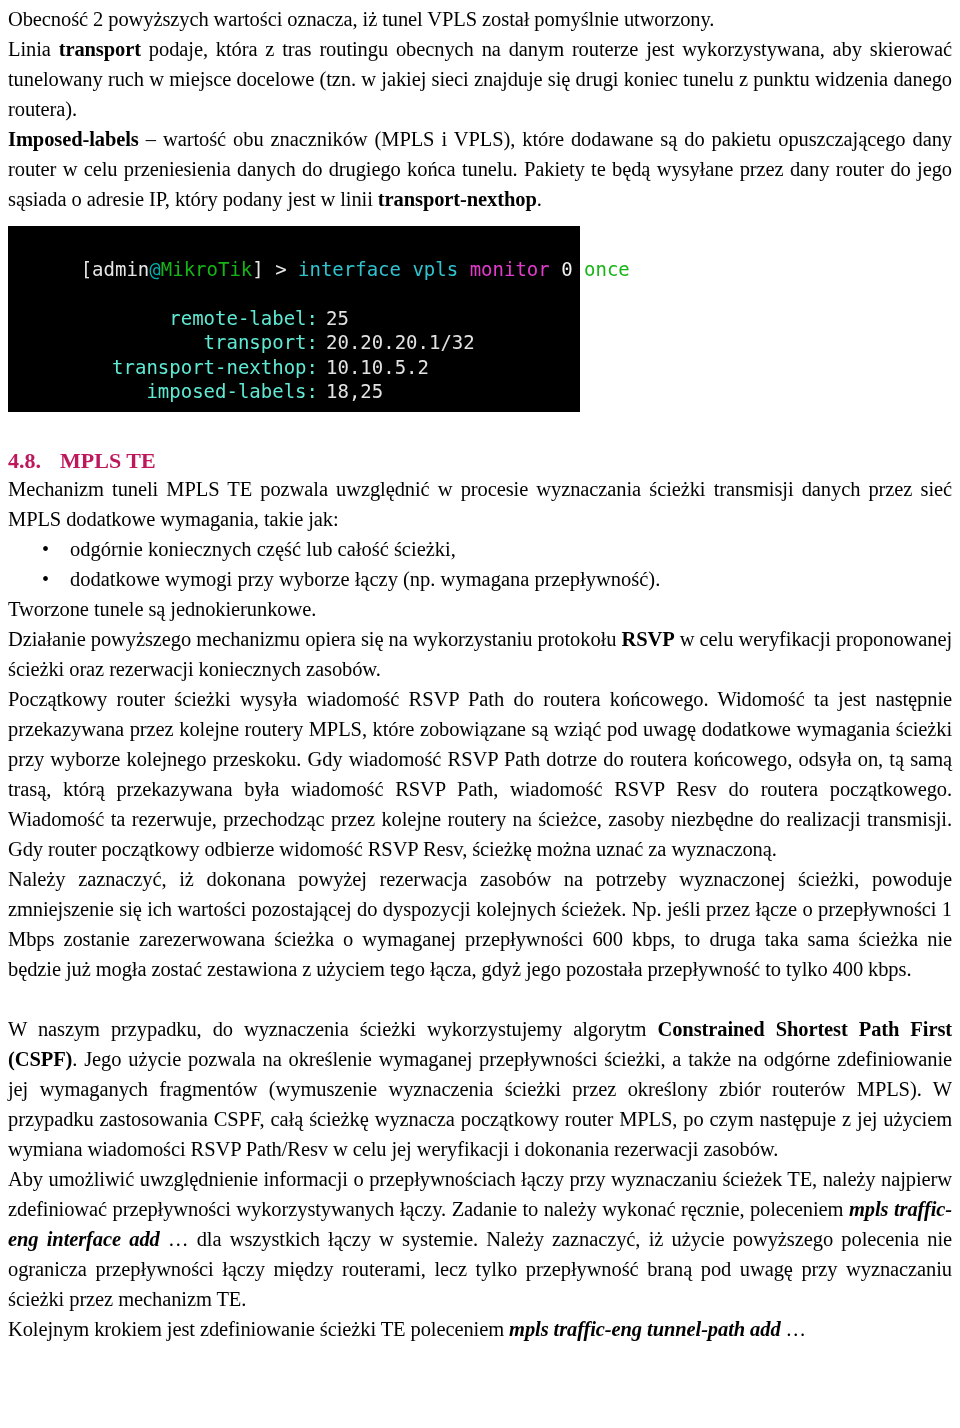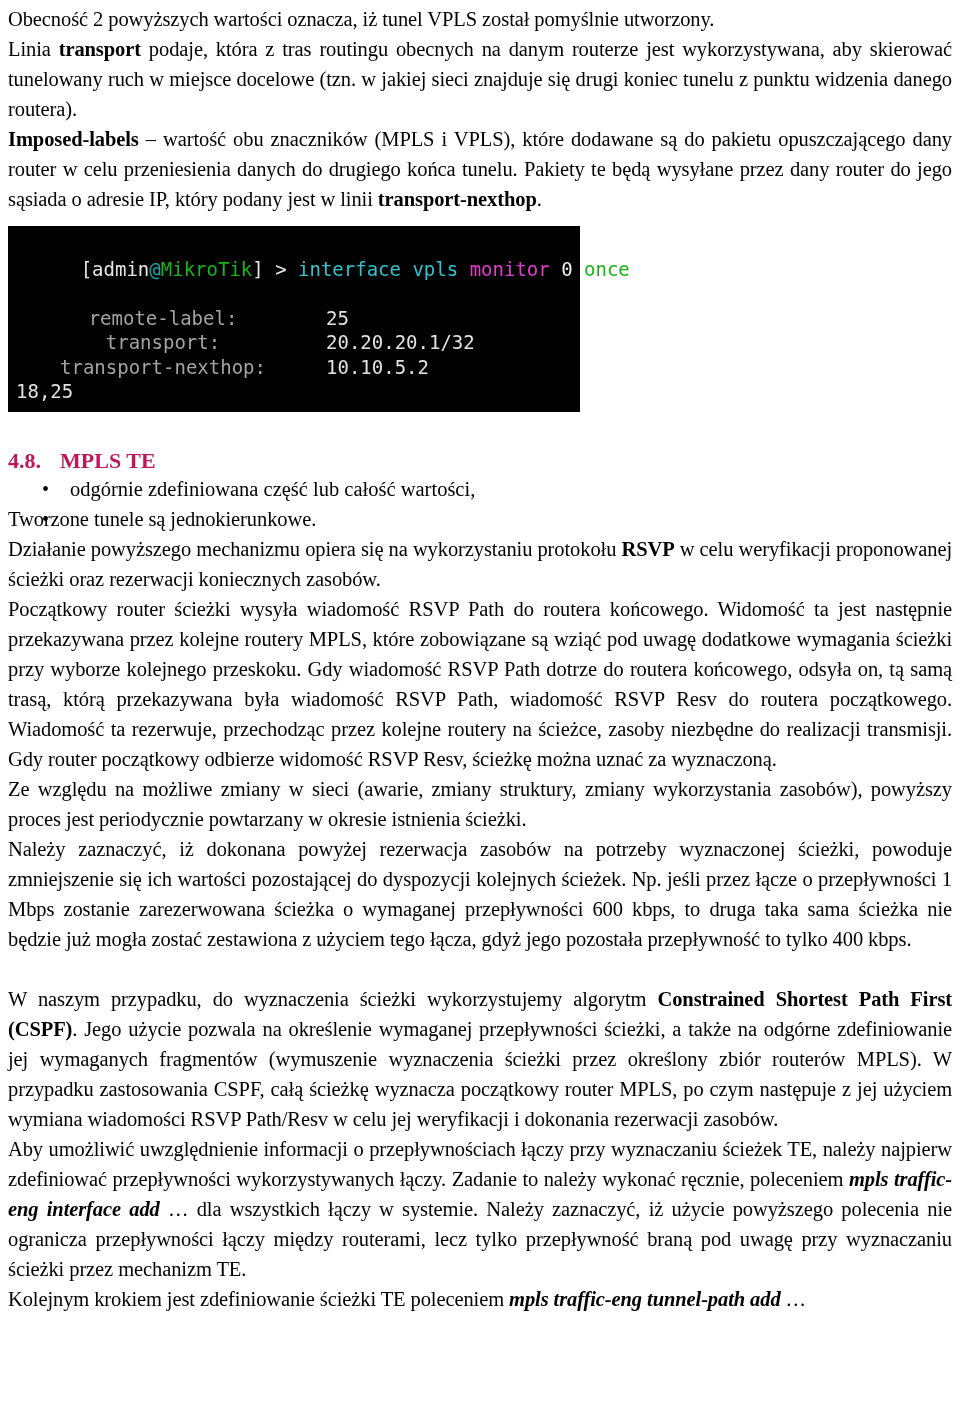--- a/index.html
+++ b/index.html
@@ -55,22 +55,22 @@
   .c-green  { color: #16b516; }
   .c-cyan   { color: #2fc3cf; }
   .c-magenta{ color: #e23ccd; }
   .c-arg    { color: #f2f2f2; }
   .term-kv {
     display: flex;
     white-space: pre;
   }
   .term-key {
     width: 310px;
-    text-align: center;
-    color: #a3a3a3;
+    text-align: right;
+    color: #5eead4;
   }
   .term-val {
     padding-left: 8px;
     color: #e2e2e2;
   }
 
   
   .heading {
     margin: 36px 0 0 0;
     font-size: 22px;
@@ -114,39 +114,41 @@
     </div>
 
   <div class="terminal-shot">
     <div class="term-line term-prompt">
       <span class="c-white">[</span><span class="c-white">admin</span><span class="c-teal">@</span><span class="c-green">MikroTik</span><span class="c-white">] &gt; </span><span class="c-cyan">interface vpls </span><span class="c-magenta">monitor </span><span class="c-arg">0</span><span class="c-green"> once</span>
     </div>
     <div id="term-rows">
         <div class="term-kv"><span class="term-key">remote-label:</span><span class="term-val">25</span></div>
         <div class="term-kv"><span class="term-key">transport:</span><span class="term-val">20.20.20.1/32</span></div>
         <div class="term-kv"><span class="term-key">transport-nexthop:</span><span class="term-val">10.10.5.2</span></div>
-        <div class="term-kv"><span class="term-val">18,25</span></div>
+        <div class="term-kv"><span class="term-key">imposed-labels:</span><span class="term-val">18,25</span></div>
       </div>
   </div>
 
   <div class="heading">
     <span class="h-num">4.8.</span><span>MPLS TE</span>
   </div>
 
+  <div id="block-mid">
+      <p class="body-text"><span>Mechanizm tuneli MPLS TE pozwala uwzględnić w procesie wyznaczania ścieżki transmisji danych przez sieć MPLS dodatkowe wymagania, takie jak:</span></p>
+    </div>
 
   <ul class="bullets" id="bullet-list">
-      <li><span class="bullet-dot">•</span><span>odgórnie zdefiniowana część lub całość wartości,</span></li>
-      <li><span class="bullet-dot">•</span></li>
+      <li><span class="bullet-dot">•</span><span>odgórnie koniecznych część lub całość ścieżki,</span></li>
+      <li><span class="bullet-dot">•</span><span>dodatkowe wymogi przy wyborze łączy (np. wymagana przepływność).</span></li>
     </ul>
 
   <div id="block-after">
       <p class="body-text"><span>Tworzone tunele są jednokierunkowe.</span></p>
       <p class="body-text"><span>Działanie powyższego mechanizmu opiera się na wykorzystaniu protokołu </span><b>RSVP</b><span> w celu weryfikacji proponowanej ścieżki oraz rezerwacji koniecznych zasobów.</span></p>
       <p class="body-text"><span>Początkowy router ścieżki wysyła wiadomość RSVP Path do routera końcowego. Widomość ta jest następnie przekazywana przez kolejne routery MPLS, które zobowiązane są wziąć pod uwagę dodatkowe wymagania ścieżki przy wyborze kolejnego przeskoku. Gdy wiadomość RSVP Path dotrze do routera końcowego, odsyła on, tą samą trasą, którą przekazywana była wiadomość RSVP Path, wiadomość RSVP Resv do routera początkowego. Wiadomość ta rezerwuje, przechodząc przez kolejne routery na ścieżce, zasoby niezbędne do realizacji transmisji. Gdy router początkowy odbierze widomość RSVP Resv, ścieżkę można uznać za wyznaczoną.</span></p>
-      <p class="body-text"><span>Ze względu na możliwe zmiany w sieci (awarie, zmiany struktury, zmiany wykorzystania zasobów), powyższy proces jest periodycznie powtarzany w okresie istnienia ścieżki.</span></p>
       <p class="body-text"><span>Należy zaznaczyć, iż dokonana powyżej rezerwacja zasobów na potrzeby wyznaczonej ścieżki, powoduje zmniejszenie się ich wartości pozostającej do dyspozycji kolejnych ścieżek. Np. jeśli przez łącze o przepływności 1 Mbps zostanie zarezerwowana ścieżka o wymaganej przepływności 600 kbps, to druga taka sama ścieżka nie będzie już mogła zostać zestawiona z użyciem tego łącza, gdyż jego pozostała przepływność to tylko 400 kbps.</span></p>
     </div>
 
   <div class="spacer-line"></div>
 
   <div id="block-bottom">
       <p class="body-text"><span>W naszym przypadku, do wyznaczenia ścieżki wykorzystujemy algorytm </span><b>Constrained Shortest Path First (CSPF)</b><span>. Jego użycie pozwala na określenie wymaganej przepływności ścieżki, a także na odgórne zdefiniowanie jej wymaganych fragmentów (wymuszenie wyznaczenia ścieżki przez określony zbiór routerów MPLS). W przypadku zastosowania CSPF, całą ścieżkę wyznacza początkowy router MPLS, po czym następuje z jej użyciem wymiana wiadomości RSVP Path/Resv w celu jej weryfikacji i dokonania rezerwacji zasobów.</span></p>
       <p class="body-text"><span>Aby umożliwić uwzględnienie informacji o przepływnościach łączy przy wyznaczaniu ścieżek TE, należy najpierw zdefiniować przepływności wykorzystywanych łączy. Zadanie to należy wykonać ręcznie, poleceniem </span><span class="bi">mpls traffic-eng interface add</span><span> … dla wszystkich łączy w systemie. Należy zaznaczyć, iż użycie powyższego polecenia nie ogranicza przepływności łączy między routerami, lecz tylko przepływność braną pod uwagę przy wyznaczaniu ścieżki przez mechanizm TE.</span></p>
       <p class="body-text"><span>Kolejnym krokiem jest zdefiniowanie ścieżki TE poleceniem </span><span class="bi">mpls traffic-eng tunnel-path add</span><span> …</span></p>
     </div>

